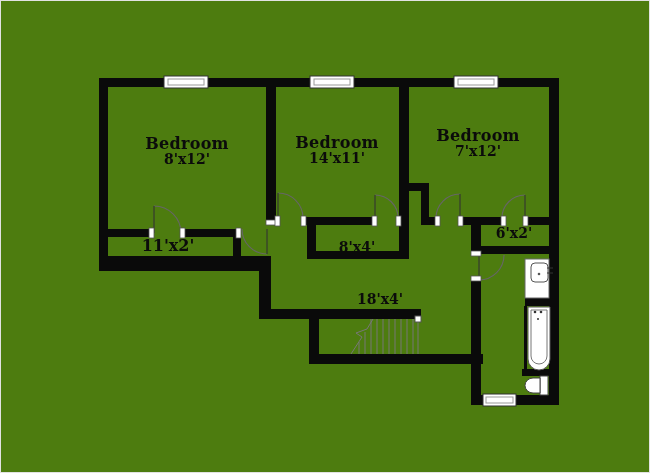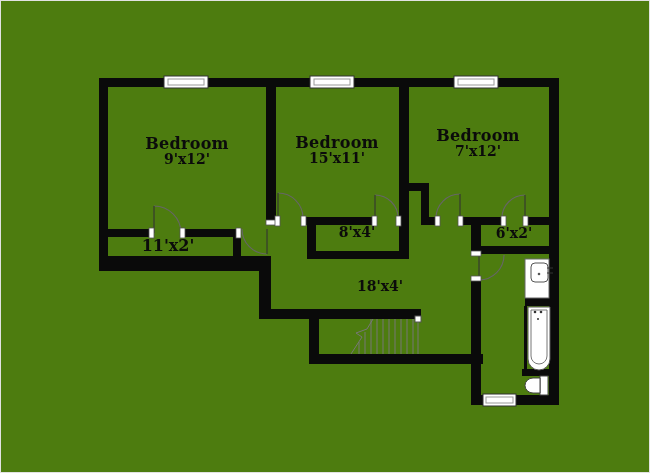--- a/index.html
+++ b/index.html
@@ -179,29 +179,29 @@
       </g>
 
       <g>
         <rect x="539" y="375" width="8" height="19" stroke="#444"></rect>
         <path d="M539,377 L532,377 A8,7.5 0 0 0 532,392 L539,392 Z" stroke="#444"></path>
       </g>
     </g>
   </svg>
 
   <div class="lbl room-name" style="left:186px;top:143px;">Bedroom</div>
-  <div class="lbl room-dims" style="left:186px;top:158px;">9'x12'</div>
+  <div class="lbl room-dims" style="left:186px;top:158px;">8'x12'</div>
 
   <div class="lbl room-name" style="left:336px;top:142px;">Bedroom</div>
-  <div class="lbl room-dims" style="left:336px;top:157px;">15'x11'</div>
+  <div class="lbl room-dims" style="left:336px;top:157px;">14'x11'</div>
 
   <div class="lbl room-name" style="left:477px;top:135px;">Bedroom</div>
   <div class="lbl room-dims" style="left:477px;top:150px;">7'x12'</div>
 
   <div class="lbl small-dims" style="left:167px;top:245px;">11'x2'</div>
 
-  <div class="lbl mid-dims" style="left:356px;top:231px;text-align:center;">8'x4'</div>
+  <div class="lbl mid-dims" style="left:356px;top:246px;text-align:center;">8'x4'</div>
 
   <div class="lbl mid-dims" style="left:513px;top:232px;text-align:right;">6'x2'</div>
 
-  <div class="lbl mid-dims" style="left:379px;top:285px;">18'x4'</div>
+  <div class="lbl mid-dims" style="left:379px;top:298px;">18'x4'</div>
 
 </div>
 
 </body></html>

